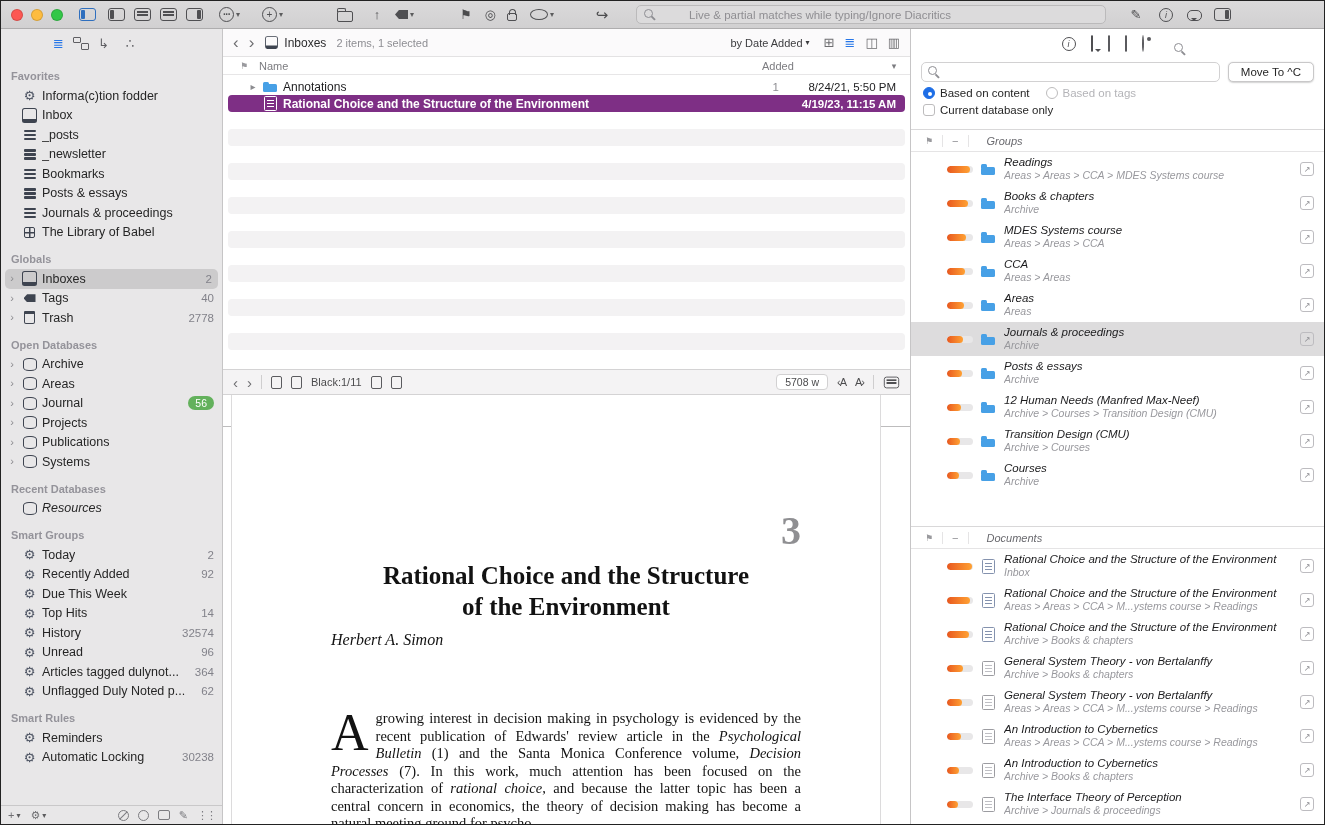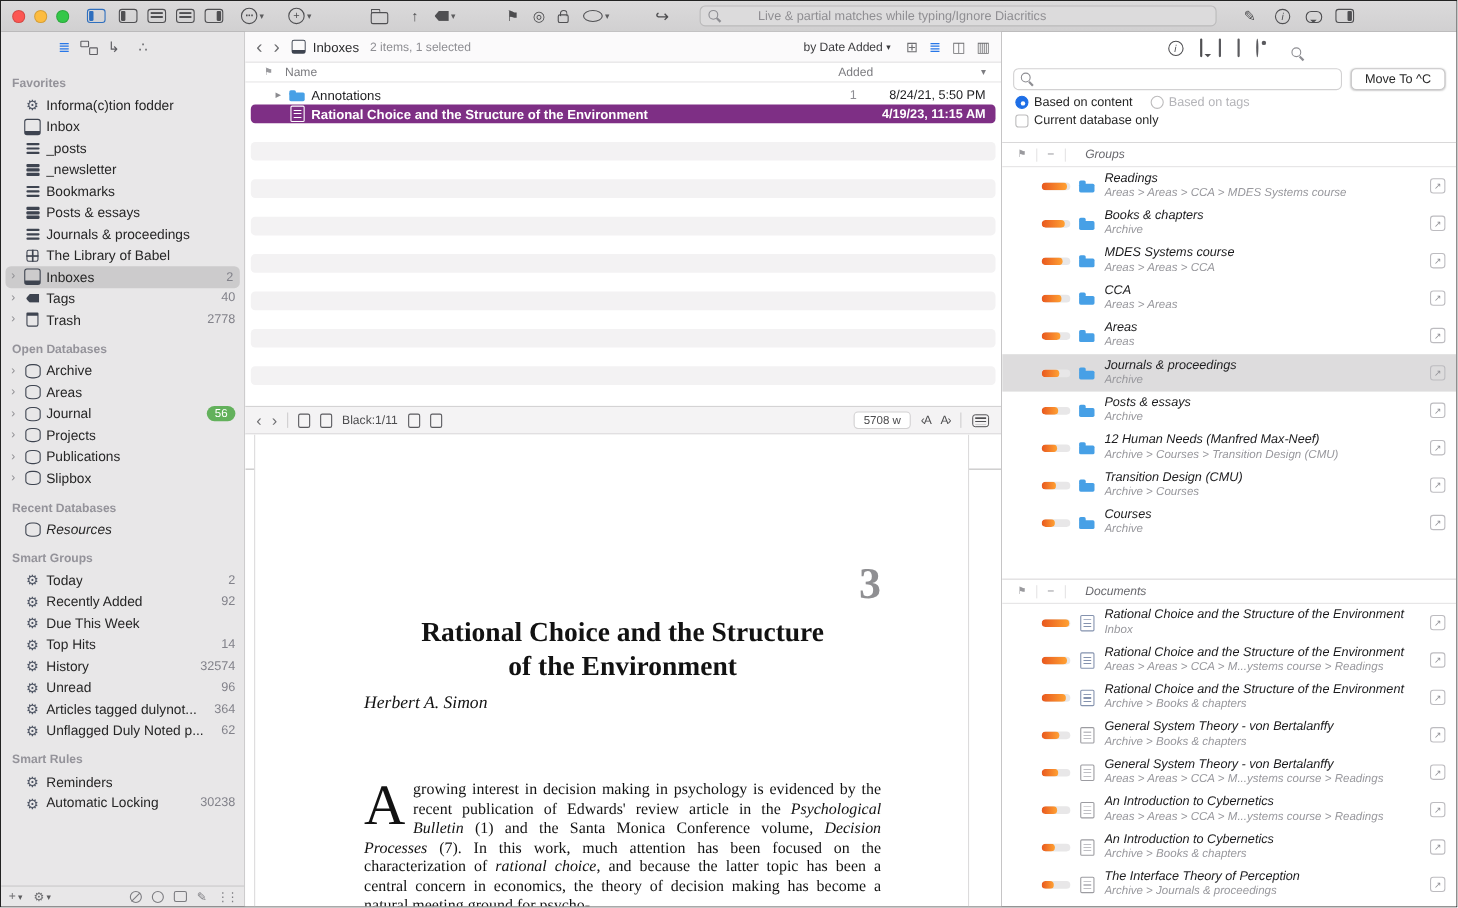--- a/index.html
+++ b/index.html
@@ -320,20 +320,21 @@
           <div class="sb-item">
             <span class="sb-ch"></span>
             <span class="ic ic-stack"></span>
             <span class="sb-label">Journals &amp; proceedings</span>
           </div>
           <div class="sb-item">
             <span class="sb-ch"></span>
             <span class="ic ic-babel"></span>
             <span class="sb-label">The Library of Babel</span>
           </div>
+          <div class="sb-title">Globals</div>
           <div class="sb-item selected">
             <span class="sb-ch">›</span>
             <span class="ic ic-tray"></span>
             <span class="sb-label">Inboxes</span>
             <span class="sb-badge">2</span>
           </div>
           <div class="sb-item">
             <span class="sb-ch">›</span>
             <span class="ic ic-tag"></span>
             <span class="sb-label">Tags</span>
@@ -368,21 +369,21 @@
             <span class="sb-label">Projects</span>
           </div>
           <div class="sb-item">
             <span class="sb-ch">›</span>
             <span class="ic ic-db"></span>
             <span class="sb-label">Publications</span>
           </div>
           <div class="sb-item">
             <span class="sb-ch">›</span>
             <span class="ic ic-db"></span>
-            <span class="sb-label">Slipbox</span>
+            <span class="sb-label">Systems</span>
           </div>
           <div class="sb-title">Recent Databases</div>
           <div class="sb-item">
             <span class="sb-ch"></span>
             <span class="ic ic-db"></span>
             <span class="sb-label it">Resources</span>
           </div>
           <div class="sb-title">Smart Groups</div>
           <div class="sb-item">
             <span class="sb-ch"></span>

